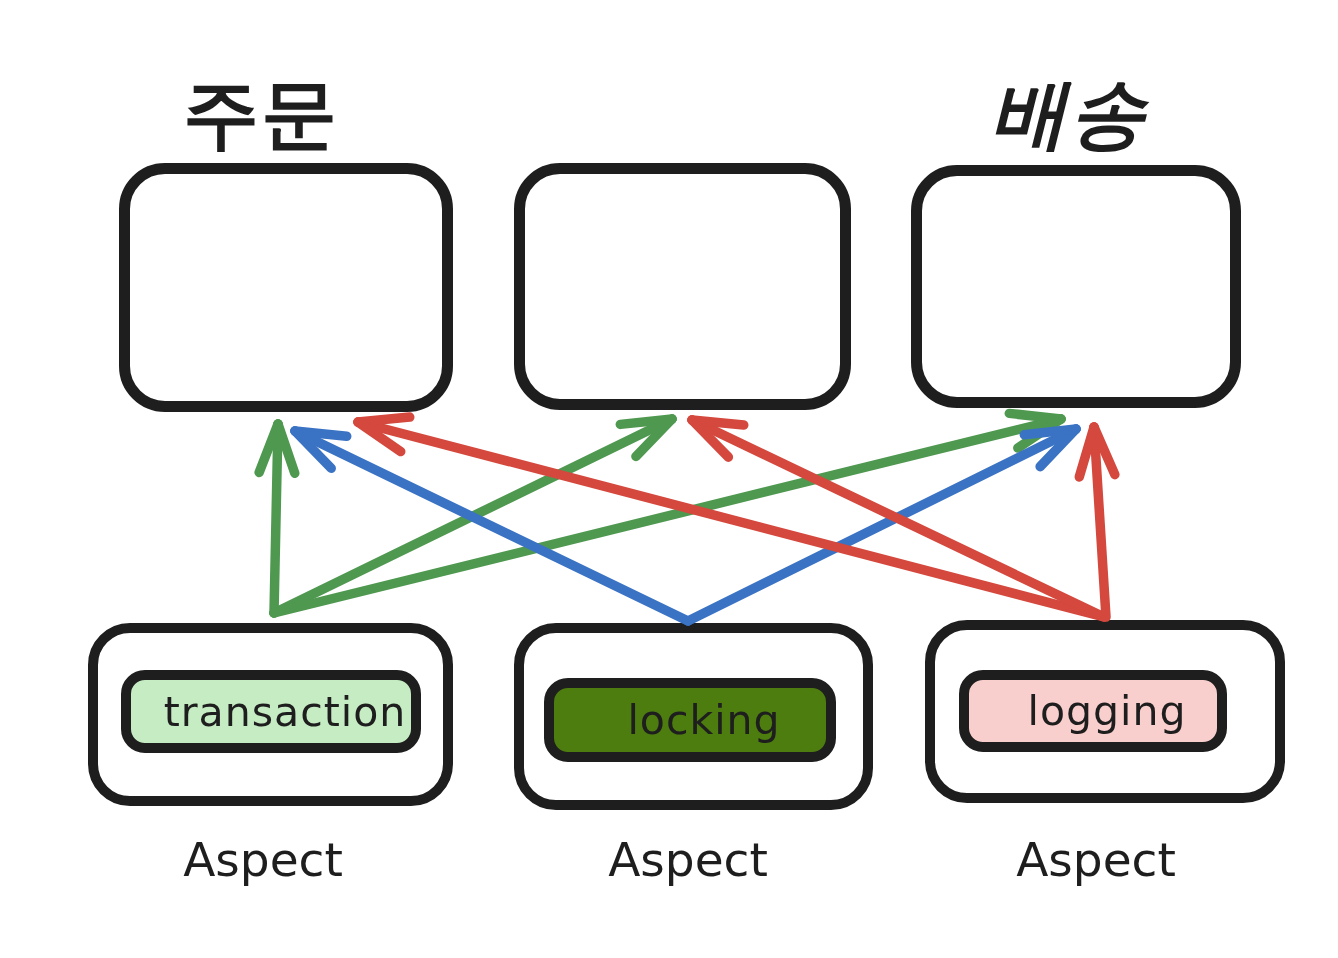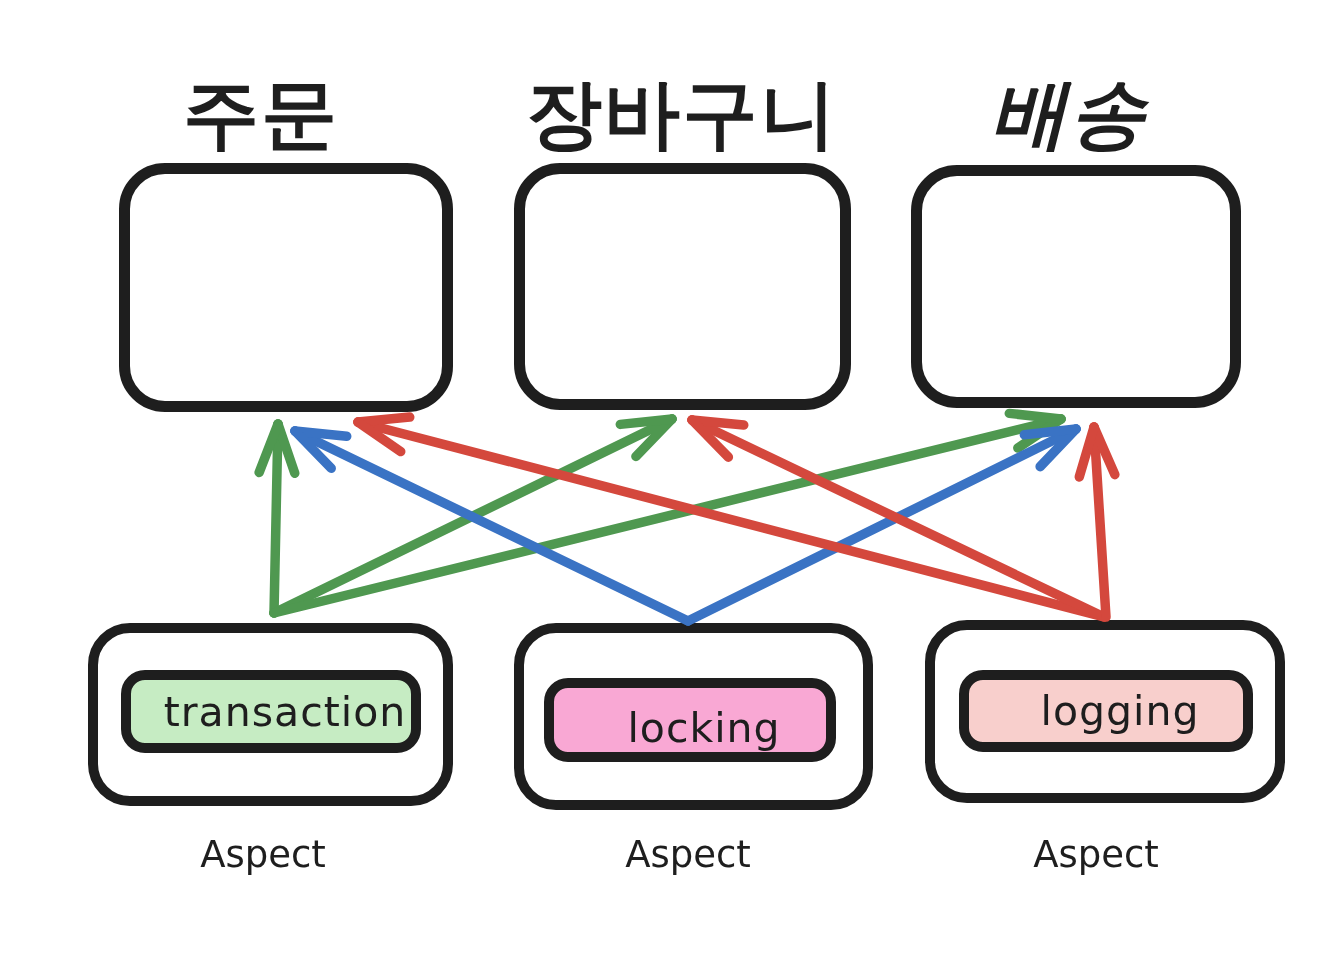--- a/index.html
+++ b/index.html
@@ -55,26 +55,26 @@
     border:10px solid #1e1e1e;
     border-radius:24px;
     display:flex;align-items:center;justify-content:center;
     font-size:41px;
     font-weight:500;
     letter-spacing:1px;
     padding-left:28px;
   }
   #ibox-transaction{left:105px;top:670px;width:300px;height:83px;}
   #ibox-locking    {left:528px;top:678px;width:292px;height:84px;}
-  #ibox-logging    {left:943px;top:670px;width:294px;height:82px;justify-content:center;}
+  #ibox-logging    {left:943px;top:670px;width:268px;height:82px;justify-content:center;}
 
   .aspect-caption{
     position:absolute;
     transform:translateX(-50%);
-    font-size:37px;
+    font-size:47px;
     font-weight:500;
     line-height:1;
     white-space:nowrap;
   }
   #caption-transaction{left:247px; top:836px;}
   #caption-locking    {left:672px; top:836px;}
   #caption-logging    {left:1080px;top:836px;}
 
   
   .arrows-layer{
@@ -83,35 +83,34 @@
     pointer-events:none;
     z-index:5;
   }
 </style>
 </head>
 <body>
 
 <div class="canvas">
 
   <div class="domain-title" id="title-order">주문</div>
-  <div class="domain-title" id="title-cart">장바구니</div>
   <div class="domain-title" id="title-delivery">배송</div>
 
   <div class="domain-box" id="dbox-order"></div>
   <div class="domain-box" id="dbox-cart"></div>
   <div class="domain-box" id="dbox-delivery"></div>
 
   <div class="aspect-outer" id="abox-transaction"></div>
   <div class="aspect-outer" id="abox-locking"></div>
   <div class="aspect-outer" id="abox-logging"></div>
 
   <div class="aspect-inner" id="ibox-transaction" style="background: rgb(198, 236, 195);">
     <span>transaction</span>
   </div>
-  <div class="aspect-inner" id="ibox-locking" style="background: #f9a8d4; align-items: flex-end;">
+  <div class="aspect-inner" id="ibox-locking" style="background: #4d7c0f;">
     <span>locking</span>
   </div>
   <div class="aspect-inner" id="ibox-logging" style="background: rgb(248, 207, 204);">
     <span>logging</span>
   </div>
 
   <div class="aspect-caption" id="caption-transaction">Aspect</div>
   <div class="aspect-caption" id="caption-locking">Aspect</div>
   <div class="aspect-caption" id="caption-logging">Aspect</div>
 

